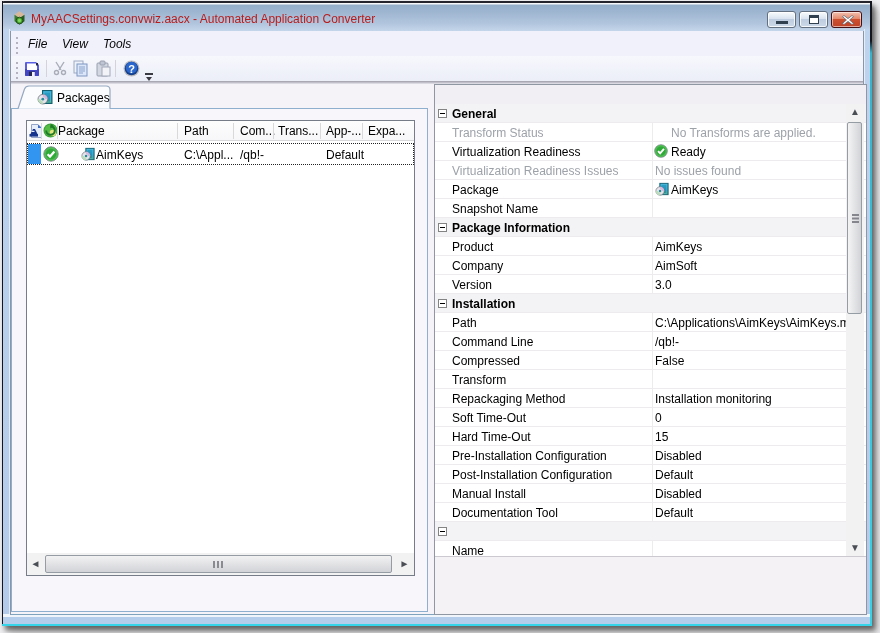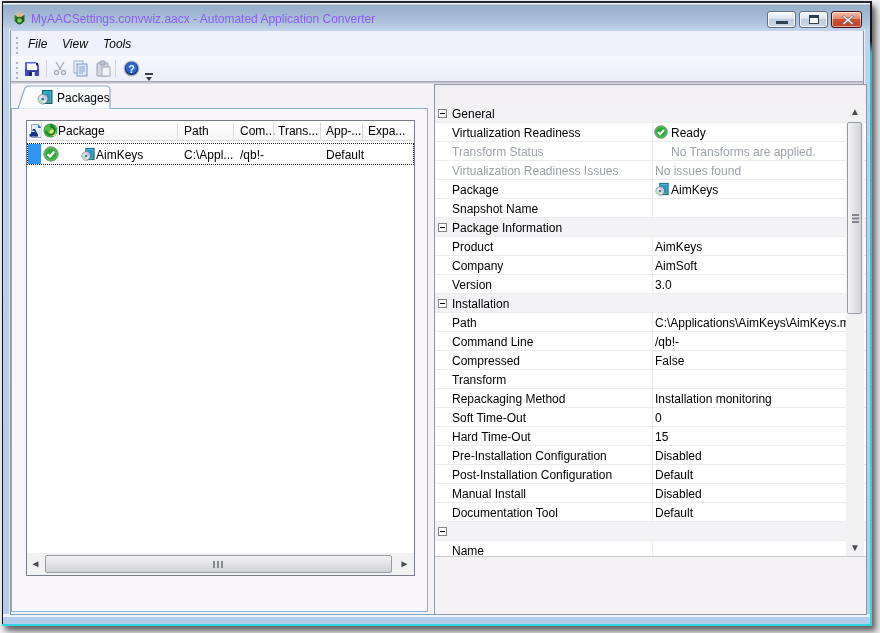--- a/index.html
+++ b/index.html
@@ -17,21 +17,21 @@
   #bandL { left:0; top:27px; width:7px; bottom:0; box-shadow:inset -1px 0 0 rgba(255,255,255,.6); }
   #bandR { right:0; top:27px; width:7px; bottom:0; box-shadow:inset 1px 0 0 rgba(255,255,255,.6); }
   #bandB { left:0; right:0; bottom:0; height:10px; background:#b4cdea; box-shadow:inset 0 3px 0 rgba(255,255,255,.8); }
   #edgeT { position:absolute; left:2px; top:1px; width:870px; height:2px; background:#25252d; border-radius:4px 4px 0 0; }
   #edgeL { position:absolute; left:2px; top:1px; width:1px; height:623px; background:#15151d; }
   #edgeR { position:absolute; left:870px; top:1px; width:2px; height:625px;
     background:linear-gradient(#15151d 40px, #36b4cc 52px, #35d4e8); }
   #edgeB { position:absolute; left:2px; top:624px; width:870px; height:2px; background:#35d4e8; }
 
   
-  #title { position:absolute; left:31px; top:12px; font-size:12px; color:#8b5cf6; white-space:nowrap; }
+  #title { position:absolute; left:31px; top:12px; font-size:12px; color:#b91c1c; white-space:nowrap; }
   .capbtn { position:absolute; top:11px; height:17px; border-radius:3px; }
 
   
   #client { position:absolute; left:10px; top:31px; width:854px; height:584px;
     background:#f5f3f7; border:1px solid #8b96a4; border-top:none; border-bottom-color:#7fa3bc; }
   #menubar { position:absolute; left:0; top:0; width:100%; height:25px; background:#f0f1fa;font-style:italic; }
   .menu { position:absolute; top:6px; font-size:12px; color:#060608; }
   #toolbar { position:absolute; left:0; top:25px; width:100%; height:25px;
     background:linear-gradient(#f7f8fd,#eceef8); }
   #tbedge { position:absolute; left:0; top:50px; width:100%; height:3px;
@@ -67,21 +67,21 @@
     background:#f1eff4; border:1px solid #8e97a2; }
   #phead { position:absolute; left:0; top:0; width:431px; height:19px;
     background:linear-gradient(#cddbe9,#c2d0e0); border-bottom:1px solid #96a5b9;
     box-shadow:inset 0 1px 0 rgba(255,255,255,.7); color:#3f4854; font-size:12px; }
   #pgrid { position:absolute; left:0; top:19px; width:431px; height:452px; background:#fff; overflow:hidden; }
   .prow { position:relative; height:19px; border-bottom:1px solid #edebee; }
   .prow .nm { position:absolute; left:17px; top:3px; white-space:nowrap; }
   .prow .vl { position:absolute; left:220px; top:3px; white-space:nowrap; }
   .prow .vi { position:absolute; left:236px; top:3px; white-space:nowrap; }
   .prow .dv { position:absolute; left:217px; top:0; width:1px; height:19px; background:#edebee; }
-  .grp { background:#f3f2f4; font-weight:normal; }
+  .grp { background:#f3f2f4; font-weight:bold; }
   .dis { color:#9da2a9; }
   .box { position:absolute; left:3px; top:5px; width:9px; height:9px; border:1px solid #838383; background:#fff; }
   .box i { position:absolute; left:1px; top:3px; width:5px; height:1px; background:#000; }
 
   
   #vsb { position:absolute; left:411px; top:19px; width:18px; height:452px; background:#f2f2f3; }
   #vthumb { position:absolute; left:1px; top:18px; width:15px; height:192px;
     background:linear-gradient(90deg,#f4f4f5,#d2d3d7); border:1px solid #969ca4; border-radius:2px; }
   #pbottom { position:absolute; left:0; top:471px; width:431px; height:58px; background:#f5f2f6; border-top:1px solid #cccad0; }
 </style>
@@ -264,32 +264,32 @@
   </div>
 
   <div id="props">
     <div id="pgrid">
       <div class="prow grp">
           <div class="box">
             <i></i>
           </div>
           <div class="nm">General</div>
         </div>
+      <div class="prow dis">
+          <div class="dv"></div>
+          <div class="nm">Transform Status</div>
+          <div class="vi">No Transforms are applied.</div>
+        </div>
       <div class="prow">
           <div class="dv"></div>
           <div class="nm">Virtualization Readiness</div>
         <svg class="abs" style="left:219px;top:2px" width="14" height="14" viewBox="0 0 16 16">
             <use href="#chk"></use>
           </svg>
         <div class="vi">Ready</div>
-        </div>
-      <div class="prow dis">
-          <div class="dv"></div>
-          <div class="nm">Transform Status</div>
-          <div class="vi">No Transforms are applied.</div>
         </div>
       <div class="prow dis">
           <div class="dv"></div>
           <div class="nm">Virtualization Readiness Issues</div>
           <div class="vl">No issues found</div>
         </div>
       <div class="prow">
           <div class="dv"></div>
           <div class="nm">Package</div>
         <svg class="abs" style="left:220px;top:2px" width="14" height="14" viewBox="0 0 16 16">

